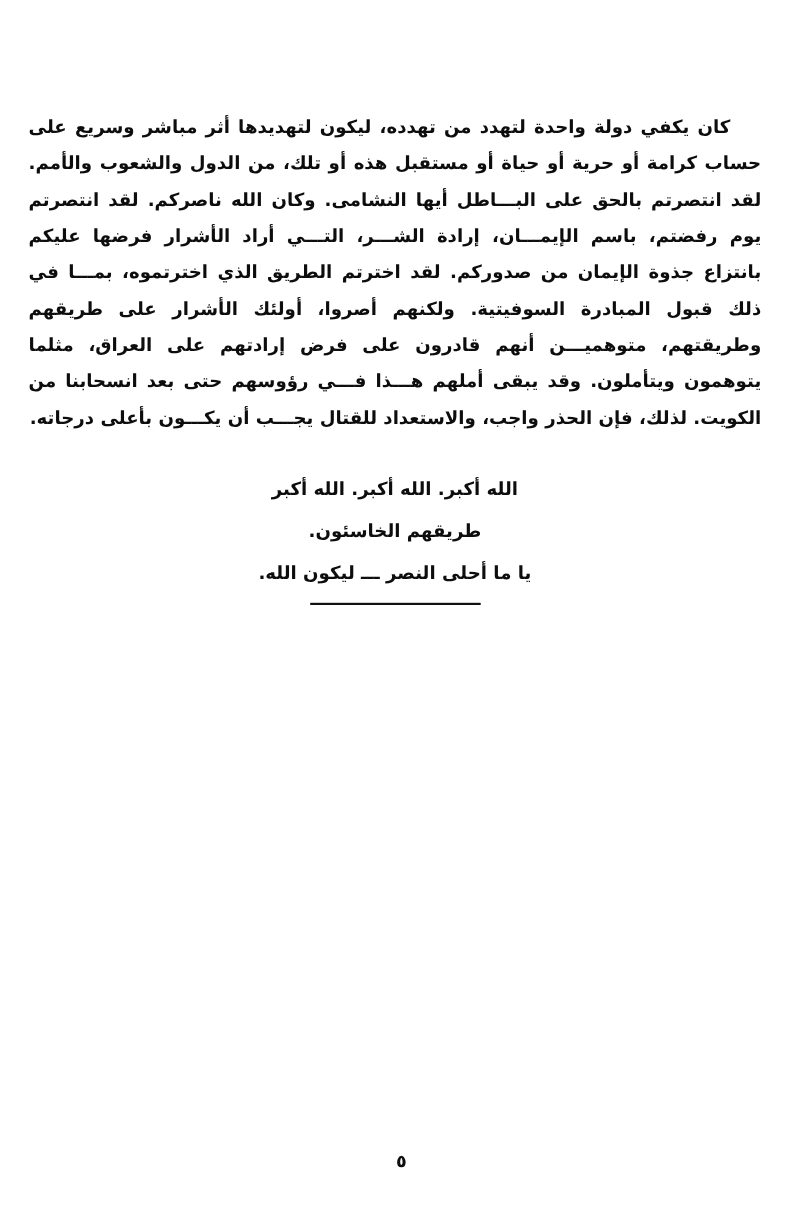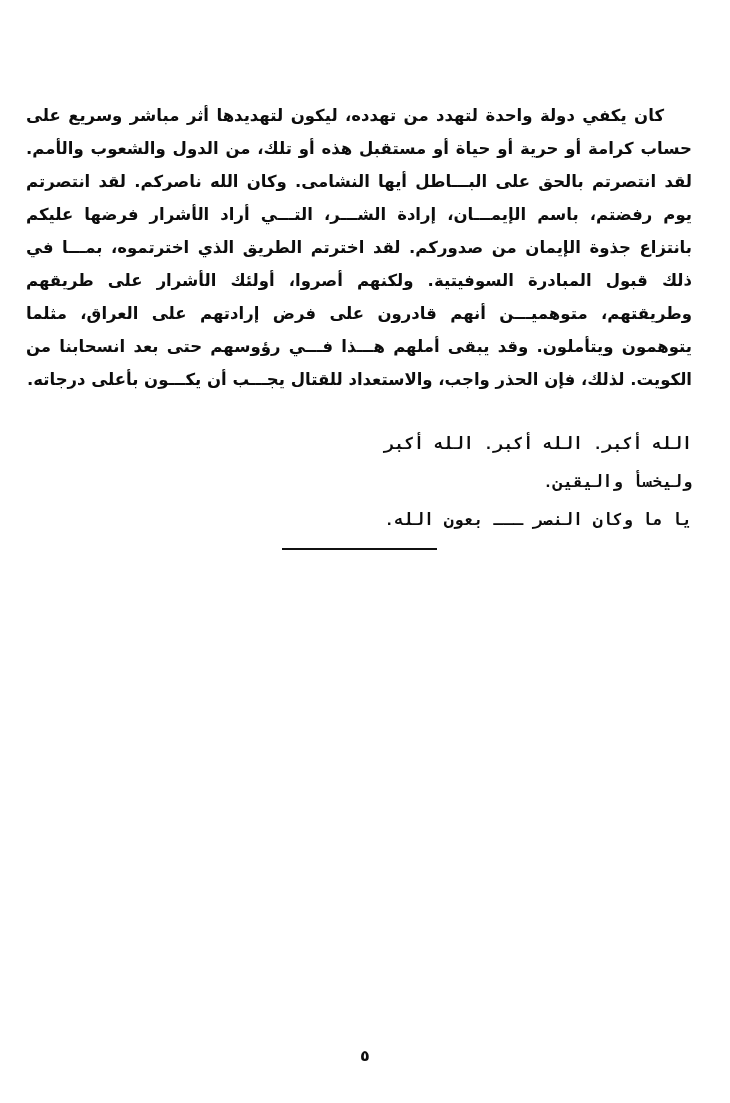--- a/index.html
+++ b/index.html
@@ -30,25 +30,24 @@
       line-height: 33px;
       text-align: justify;
       text-indent: 28px;
       letter-spacing: 0.2px;
     }
     .para + .para {
       margin-top: 26px;
     }
     .closing {
       margin-top: 30px;
-      text-align: right;
+      text-align: center;
       font-size: 16.5px;
       font-weight: bold;
       line-height: 38px;
-      font-family: Liberation Mono, monospace;
     }
     .divider {
       width: 155px;
       height: 0;
       border-top: 2px solid #111111;
       margin: 8px auto 0 auto;
     }
     .page-number {
       position: absolute;
       bottom: 38px;
@@ -61,19 +60,19 @@
     }
   </style>
 </head>
 <body>
 
 <div class="page">
   <div class="content">
     <p class="para">كان يكفي دولة واحدة لتهدد من تهدده، ليكون لتهديدها أثر مباشر وسريع على حساب كرامة أو حرية أو حياة أو مستقبل هذه أو تلك، من الدول والشعوب والأمم. لقد انتصرتم بالحق على البـــاطل أيها النشامى. وكان الله ناصركم. لقد انتصرتم يوم رفضتم، باسم الإيمـــان، إرادة الشـــر، التـــي أراد الأشرار فرضها عليكم بانتزاع جذوة الإيمان من صدوركم. لقد اخترتم الطريق الذي اخترتموه، بمـــا في ذلك قبول المبادرة السوفيتية. ولكنهم أصروا، أولئك الأشرار على طريقهم وطريقتهم، متوهميـــن أنهم قادرون على فرض إرادتهم على العراق، مثلما يتوهمون ويتأملون. وقد يبقى أملهم هـــذا فـــي رؤوسهم حتى بعد انسحابنا من الكويت. لذلك، فإن الحذر واجب، والاستعداد للقتال يجـــب أن يكـــون بأعلى درجاته.</p>
     <div class="closing">
       <div class="closing-line">الله أكبر. الله أكبر. الله أكبر</div>
-      <div class="closing-line">وليخسأ واليقين.</div>
-      <div class="closing-line">يا ما وكان النصر ـــ بعون الله.</div>
+      <div class="closing-line">طريقهم الخاسئون.</div>
+      <div class="closing-line">يا ما أحلى النصر ـــ ليكون الله.</div>
     </div>
     <div class="divider"></div>
   </div>
   <div class="page-number">٥</div>
 </div>
 
 </body></html>

